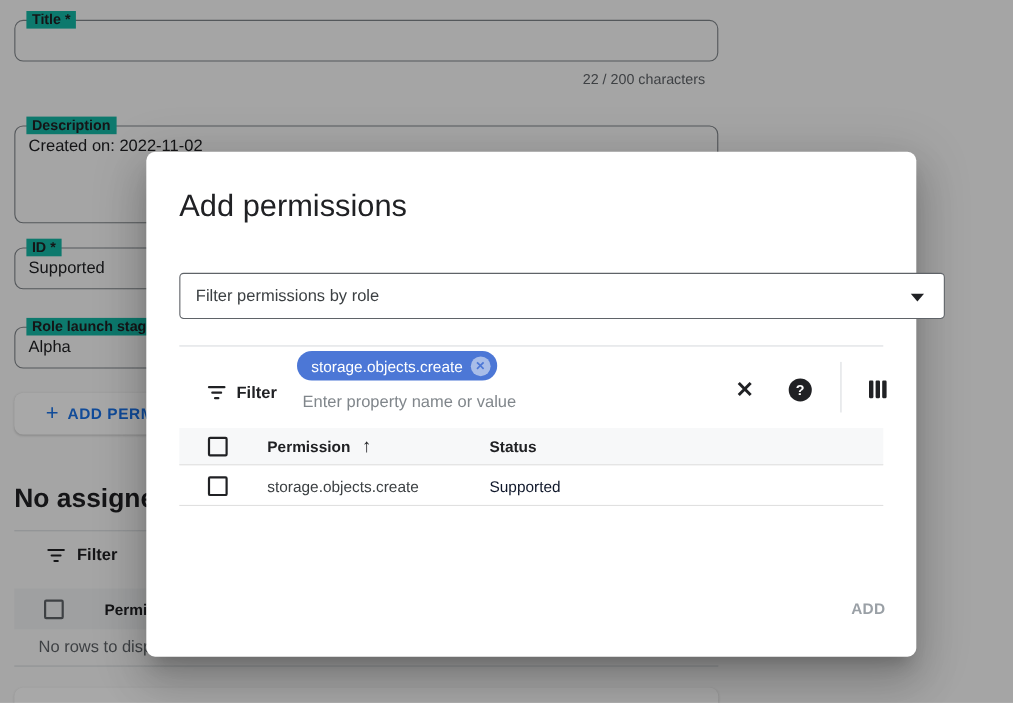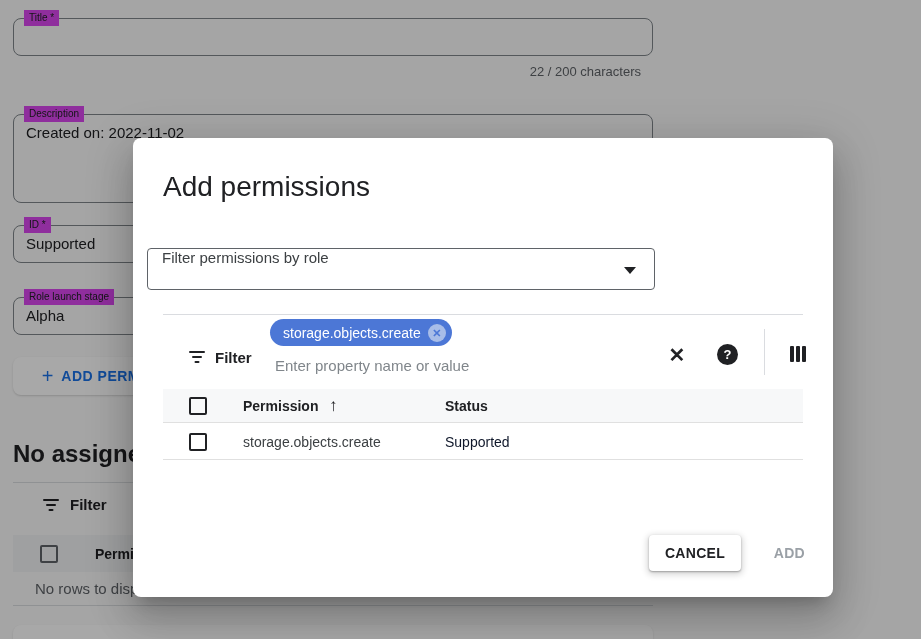--- a/index.html
+++ b/index.html
@@ -2,22 +2,22 @@
 <html><head>
 <meta charset="utf-8">
 <style>
   * { box-sizing: border-box; margin: 0; padding: 0; }
   html,body { background:#e9e9e9; }
   body { font-family: "Liberation Sans", sans-serif; }
   .stage { position:relative; width:921px; height:639px; overflow:hidden; background:#fafafa; }
 
   
   .bg-field { position:absolute; border:1px solid #80868b; border-radius:8px; background:transparent; }
-  .bg-field .flabel { position:absolute; top:-9px; left:10px; background:#d946ef; padding:0 5px;
-                      font-size:10px; font-weight:400; color:#202124; line-height:16px; }
+  .bg-field .flabel { position:absolute; top:-9px; left:10px; background:#14b8a6; padding:0 5px;
+                      font-size:13px; font-weight:700; color:#202124; line-height:16px; }
   .bg-field .fvalue { position:absolute; top:9px; left:12px; font-size:15px; color:#202124; white-space:nowrap; }
   .char-counter { position:absolute; top:64px; left:13px; width:628px; text-align:right;
                   font-size:13px; color:#5f6368; }
   .add-perm-btn { position:absolute; left:13px; top:357px; width:216px; height:38px; background:#ffffff;
                   border:none; border-radius:8px; box-shadow:0 1px 2px rgba(0,0,0,.15);
                   display:flex; align-items:center; justify-content:center; gap:8px; cursor:pointer; }
   .add-perm-btn .plus { color:#1a73e8; font-size:20px; font-weight:400; line-height:20px; }
   .add-perm-btn .lbl  { color:#1a73e8; font-size:14px; font-weight:700; letter-spacing:.5px; white-space:nowrap; }
   .bg-heading { position:absolute; left:13px; top:440px; font-size:24px; font-weight:700; color:#202124; white-space:nowrap; }
   .bg-hr { position:absolute; left:13px; width:640px; height:1px; background:#dadce0; }
@@ -40,22 +40,22 @@
               border-radius:8px; box-shadow:0 1px 2px rgba(0,0,0,.12); }
 
   
   .scrim { position:absolute; inset:0; background:rgba(0,0,0,0.34); }
 
   
   .modal { position:absolute; left:133px; top:138px; width:700px; height:459px; background:#fff;
            border-radius:8px; box-shadow:0 11px 15px -7px rgba(0,0,0,.2), 0 24px 38px 3px rgba(0,0,0,.14),
            0 9px 46px 8px rgba(0,0,0,.12); }
   .modal-title { position:absolute; left:30px; top:33px; font-size:28px; font-weight:400; color:#202124; }
-  .role-select { position:absolute; left:14px; top:110px; width:508px; height:42px; border:1px solid #5f6368;
-                 border-radius:4px; background:#fff; display:flex; align-items:flex-start; cursor:pointer; }
+  .role-select { position:absolute; left:30px; top:110px; width:696px; height:42px; border:1px solid #5f6368;
+                 border-radius:4px; background:#fff; display:flex; align-items:center; cursor:pointer; }
   .role-select .sel-txt { margin-left:14px; font-size:15px; color:#3c4043; }
   .role-select .chev { position:absolute; right:18px; top:18px; width:0; height:0;
                        border-left:6px solid transparent; border-right:6px solid transparent;
                        border-top:7px solid #202124; }
   .modal-hr { position:absolute; left:30px; top:176px; width:640px; height:1px; background:#dadce0; }
 
   .m-toolbar { position:absolute; left:30px; top:177px; width:640px; height:74px; }
   .m-toolbar .funnel { position:absolute; left:25px; top:35px; }
   .m-filter-lbl { position:absolute; left:52px; top:34px; font-size:15px; font-weight:700; color:#202124; }
   .chip { position:absolute; left:107px; top:4px; height:27px; border-radius:14px; background:#4c77d6;
@@ -192,17 +192,16 @@
       <span class="sort-arrow">↑</span>
       <span class="m-th-status">Status</span>
     </div>
 
     <div class="m-row">
       <span class="checkbox"></span>
       <span class="cell-perm">storage.objects.create</span>
       <span class="cell-status">Supported</span>
     </div>
 
-    <button class="cancel-btn">CANCEL</button>
     <button class="add-btn">ADD</button>
   </div>
 
 </div>
 
 </body></html>

